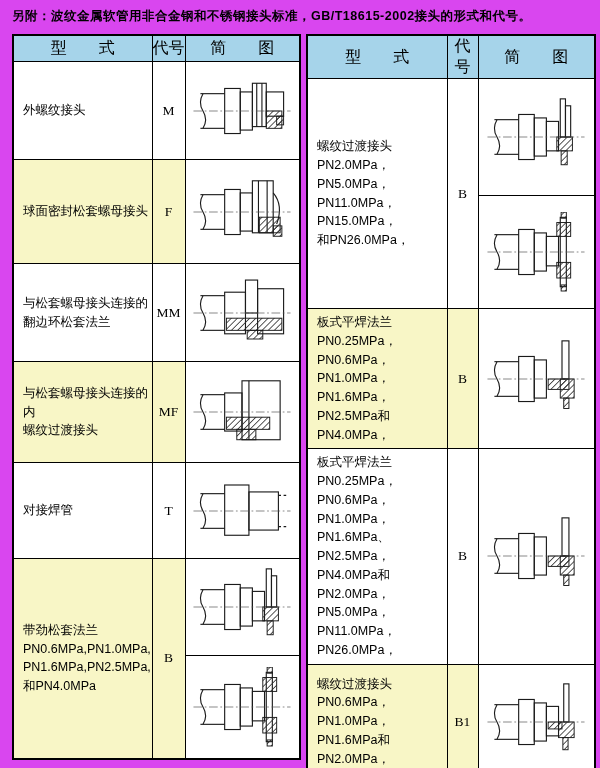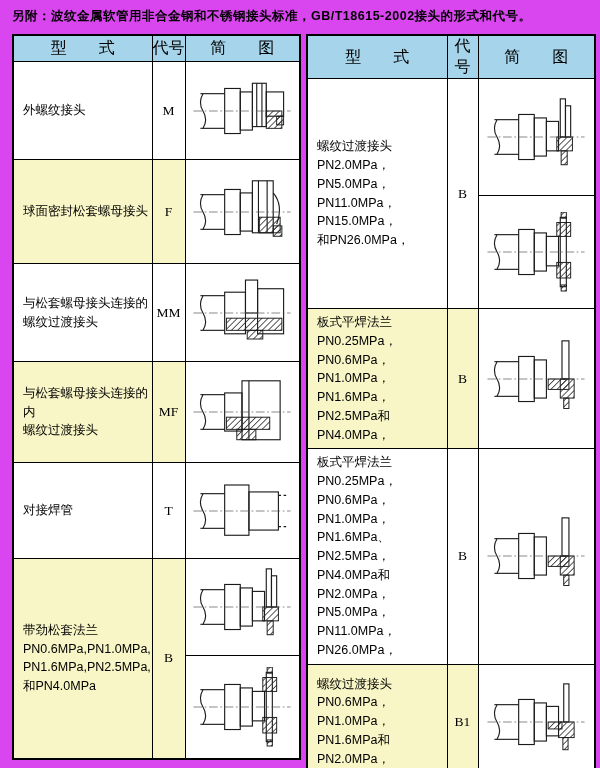--- a/index.html
+++ b/index.html
@@ -104,21 +104,21 @@
                   <path class="s" d="M96 24 q12 14 4 36"></path>
                   <rect class="h" x="80" y="52" width="24" height="18"></rect>
                   <rect class="h" x="96" y="62" width="10" height="12"></rect>
                   <line class="cl" x1="4" y1="46" x2="116" y2="46"></line>
                 </svg>
               </div>
             </td>
       </tr>
       <tr style="height:98px">
         <td class="tc">与松套螺母接头连接的
-螺纹过渡接头</td>
+翻边环松套法兰</td>
         <td class="cc">MM</td>
         <td class="dc">
               <div class="diag">
                 <svg viewBox="0 0 120 92" xmlns="http://www.w3.org/2000/svg">
                   <line class="s" x1="12" y1="26" x2="40" y2="26"></line>
                   <line class="s" x1="12" y1="66" x2="40" y2="66"></line>
                   <path class="s" d="M15 26 q-6 10 0 20 q6 10 0 20"></path>
                   <rect class="s" x="40" y="22" width="24" height="48"></rect>
                   <rect class="s" x="64" y="8" width="14" height="38"></rect>
                   <rect class="s" x="78" y="18" width="30" height="52"></rect>

